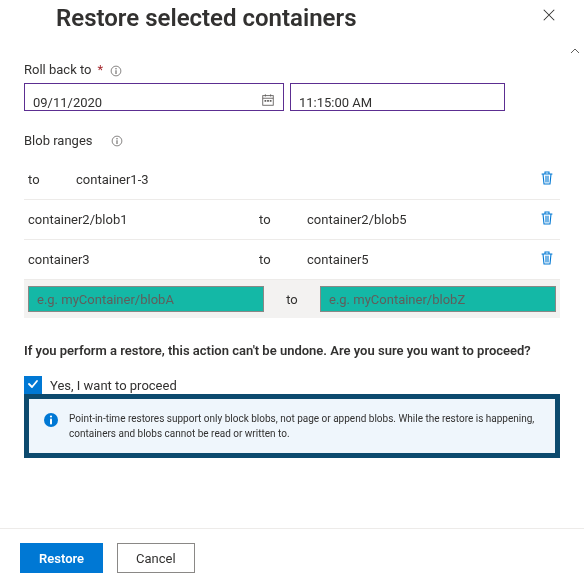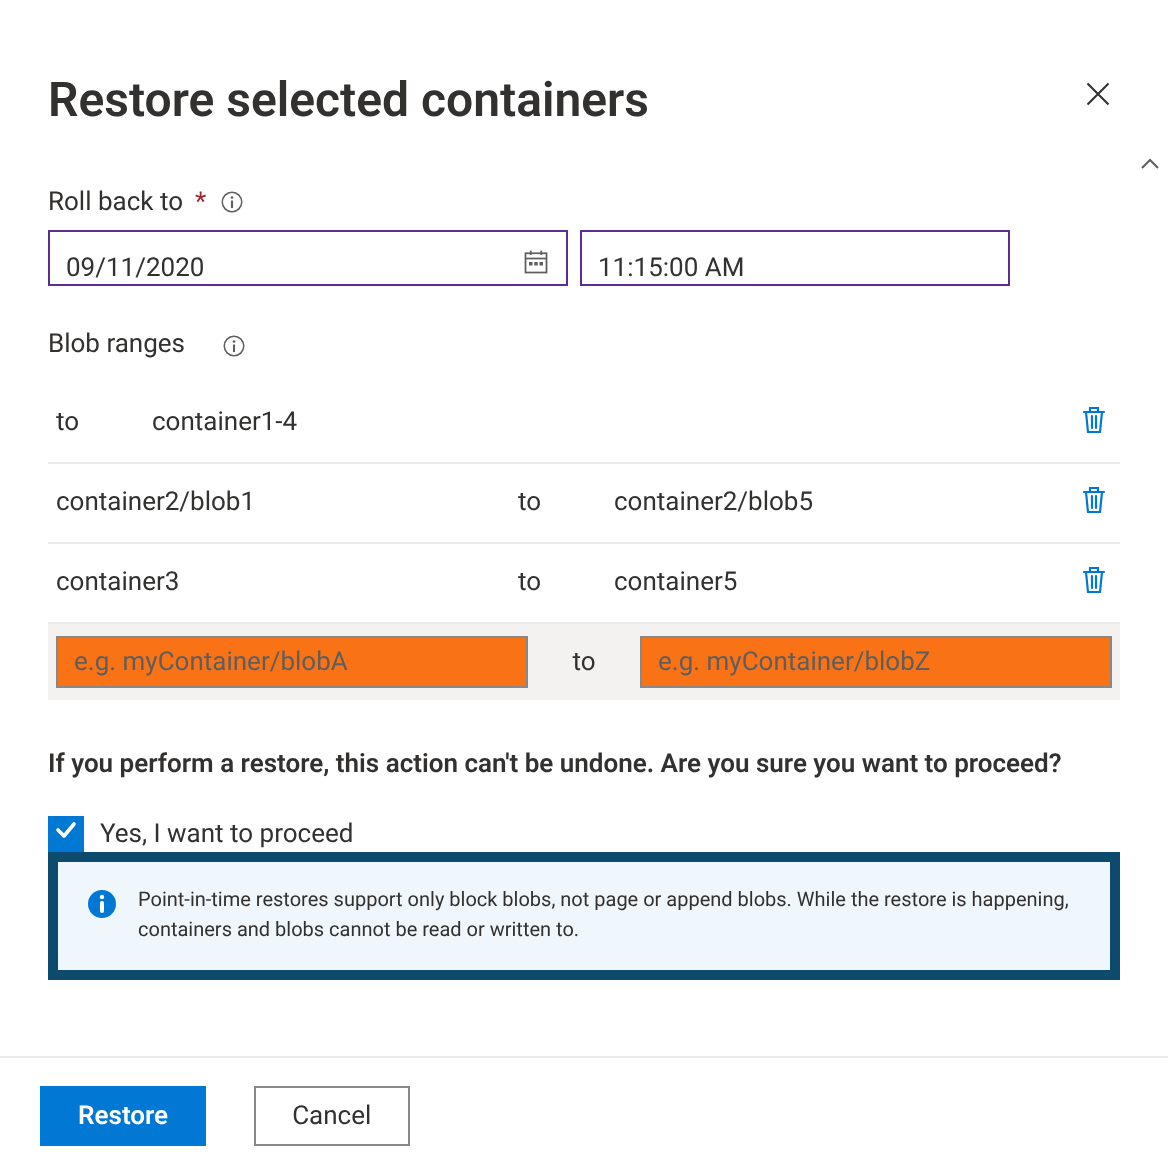--- a/index.html
+++ b/index.html
@@ -16,21 +16,22 @@
   }
   .pane {
     display: flex;
     flex-direction: column;
     height: 100%;
   }
   .header {
     display: flex;
     align-items: flex-start;
     justify-content: space-between;
-    padding: 36px 24px 8px 24px;
+    padding: 4px 24px 8px 24px;
+    margin-left: 32px;
   }
   .header h1 {
     margin: 0;
     font-size: 24px;
     font-weight: 600;
     color: #323130;
   }
   .close-btn {
     background: none;
     border: none;
@@ -50,21 +51,21 @@
     position: relative;
   }
   .scroll-area::-webkit-scrollbar { width: 14px; }
   .scroll-area::-webkit-scrollbar-track { background: transparent; }
   .scroll-area::-webkit-scrollbar-thumb { background: #c8c6c4; border-radius: 0; }
 
   .field-label {
     margin-top: 22px;
     font-size: 13px;
     display: flex;
-    align-items: flex-start;
+    align-items: flex-end;
     gap: 6px;
   }
   .req { color: #a4262c; }
   .info-icon {
     width: 13px; height: 13px;
     display: inline-flex;
     align-items: center; justify-content: center;
     color: #605e5c;
   }
   .info-icon svg { width: 12px; height: 12px; }
@@ -130,21 +131,21 @@
     padding: 6px 4px;
     gap: 8px;
   }
   .range-input-row input {
     height: 26px;
     border: 1px solid #8a8886;
     padding: 0 8px;
     font-size: 13px;
     font-family: inherit;
     flex: 1 1 0;
-    background: #f97316;
+    background: #14b8a6;
   }
   .range-input-row input::placeholder { color: #605e5c; }
   .range-input-row .range-to-label { width: 40px; text-align: center; }
 
   .warn {
     margin-top: 24px;
     font-size: 13px;
     font-weight: 600;
     line-height: 1.4;
   }
@@ -182,21 +183,21 @@
     color: #0078d4;
     margin-top: 1px;
   }
   .note-icon svg { width: 16px; height: 16px; }
 
   .footer {
     flex: 0 0 auto;
     border-top: 1px solid #edebe9;
     padding: 14px 20px;
     display: flex;
-    gap: 24px;
+    gap: 14px;
     background: #fff;
   }
   .btn {
     height: 30px;
     padding: 0 18px;
     font-size: 13px;
     font-family: inherit;
     cursor: pointer;
     border: 1px solid transparent;
     font-weight: 600;
@@ -274,21 +275,21 @@
             <circle cx="8" cy="8" r="6.5" stroke="currentColor" stroke-width="1" fill="none"></circle>
             <circle cx="8" cy="5" r="0.9" fill="currentColor"></circle>
             <rect x="7.3" y="7" width="1.4" height="5" fill="currentColor"></rect>
           </svg>
       </span>
     </div>
 
     <div class="ranges">
       <div class="range-row">
         <div class="range-to-label">to</div>
-        <div class="range-to-val">container1-4</div>
+        <div class="range-to-val">container1-3</div>
         <button class="del-btn">
           <span>
             <svg viewBox="0 0 14 16">
                 <path d="M2 4h10M5 4V2h4v2M3 4l1 10h6l1-10M6 6v6M8 6v6" stroke="currentColor" stroke-width="1.1" fill="none" stroke-linecap="round"></path>
               </svg>
           </span>
         </button>
       </div>
       <div class="range-row">
         <div class="range-from">container2/blob1</div>

